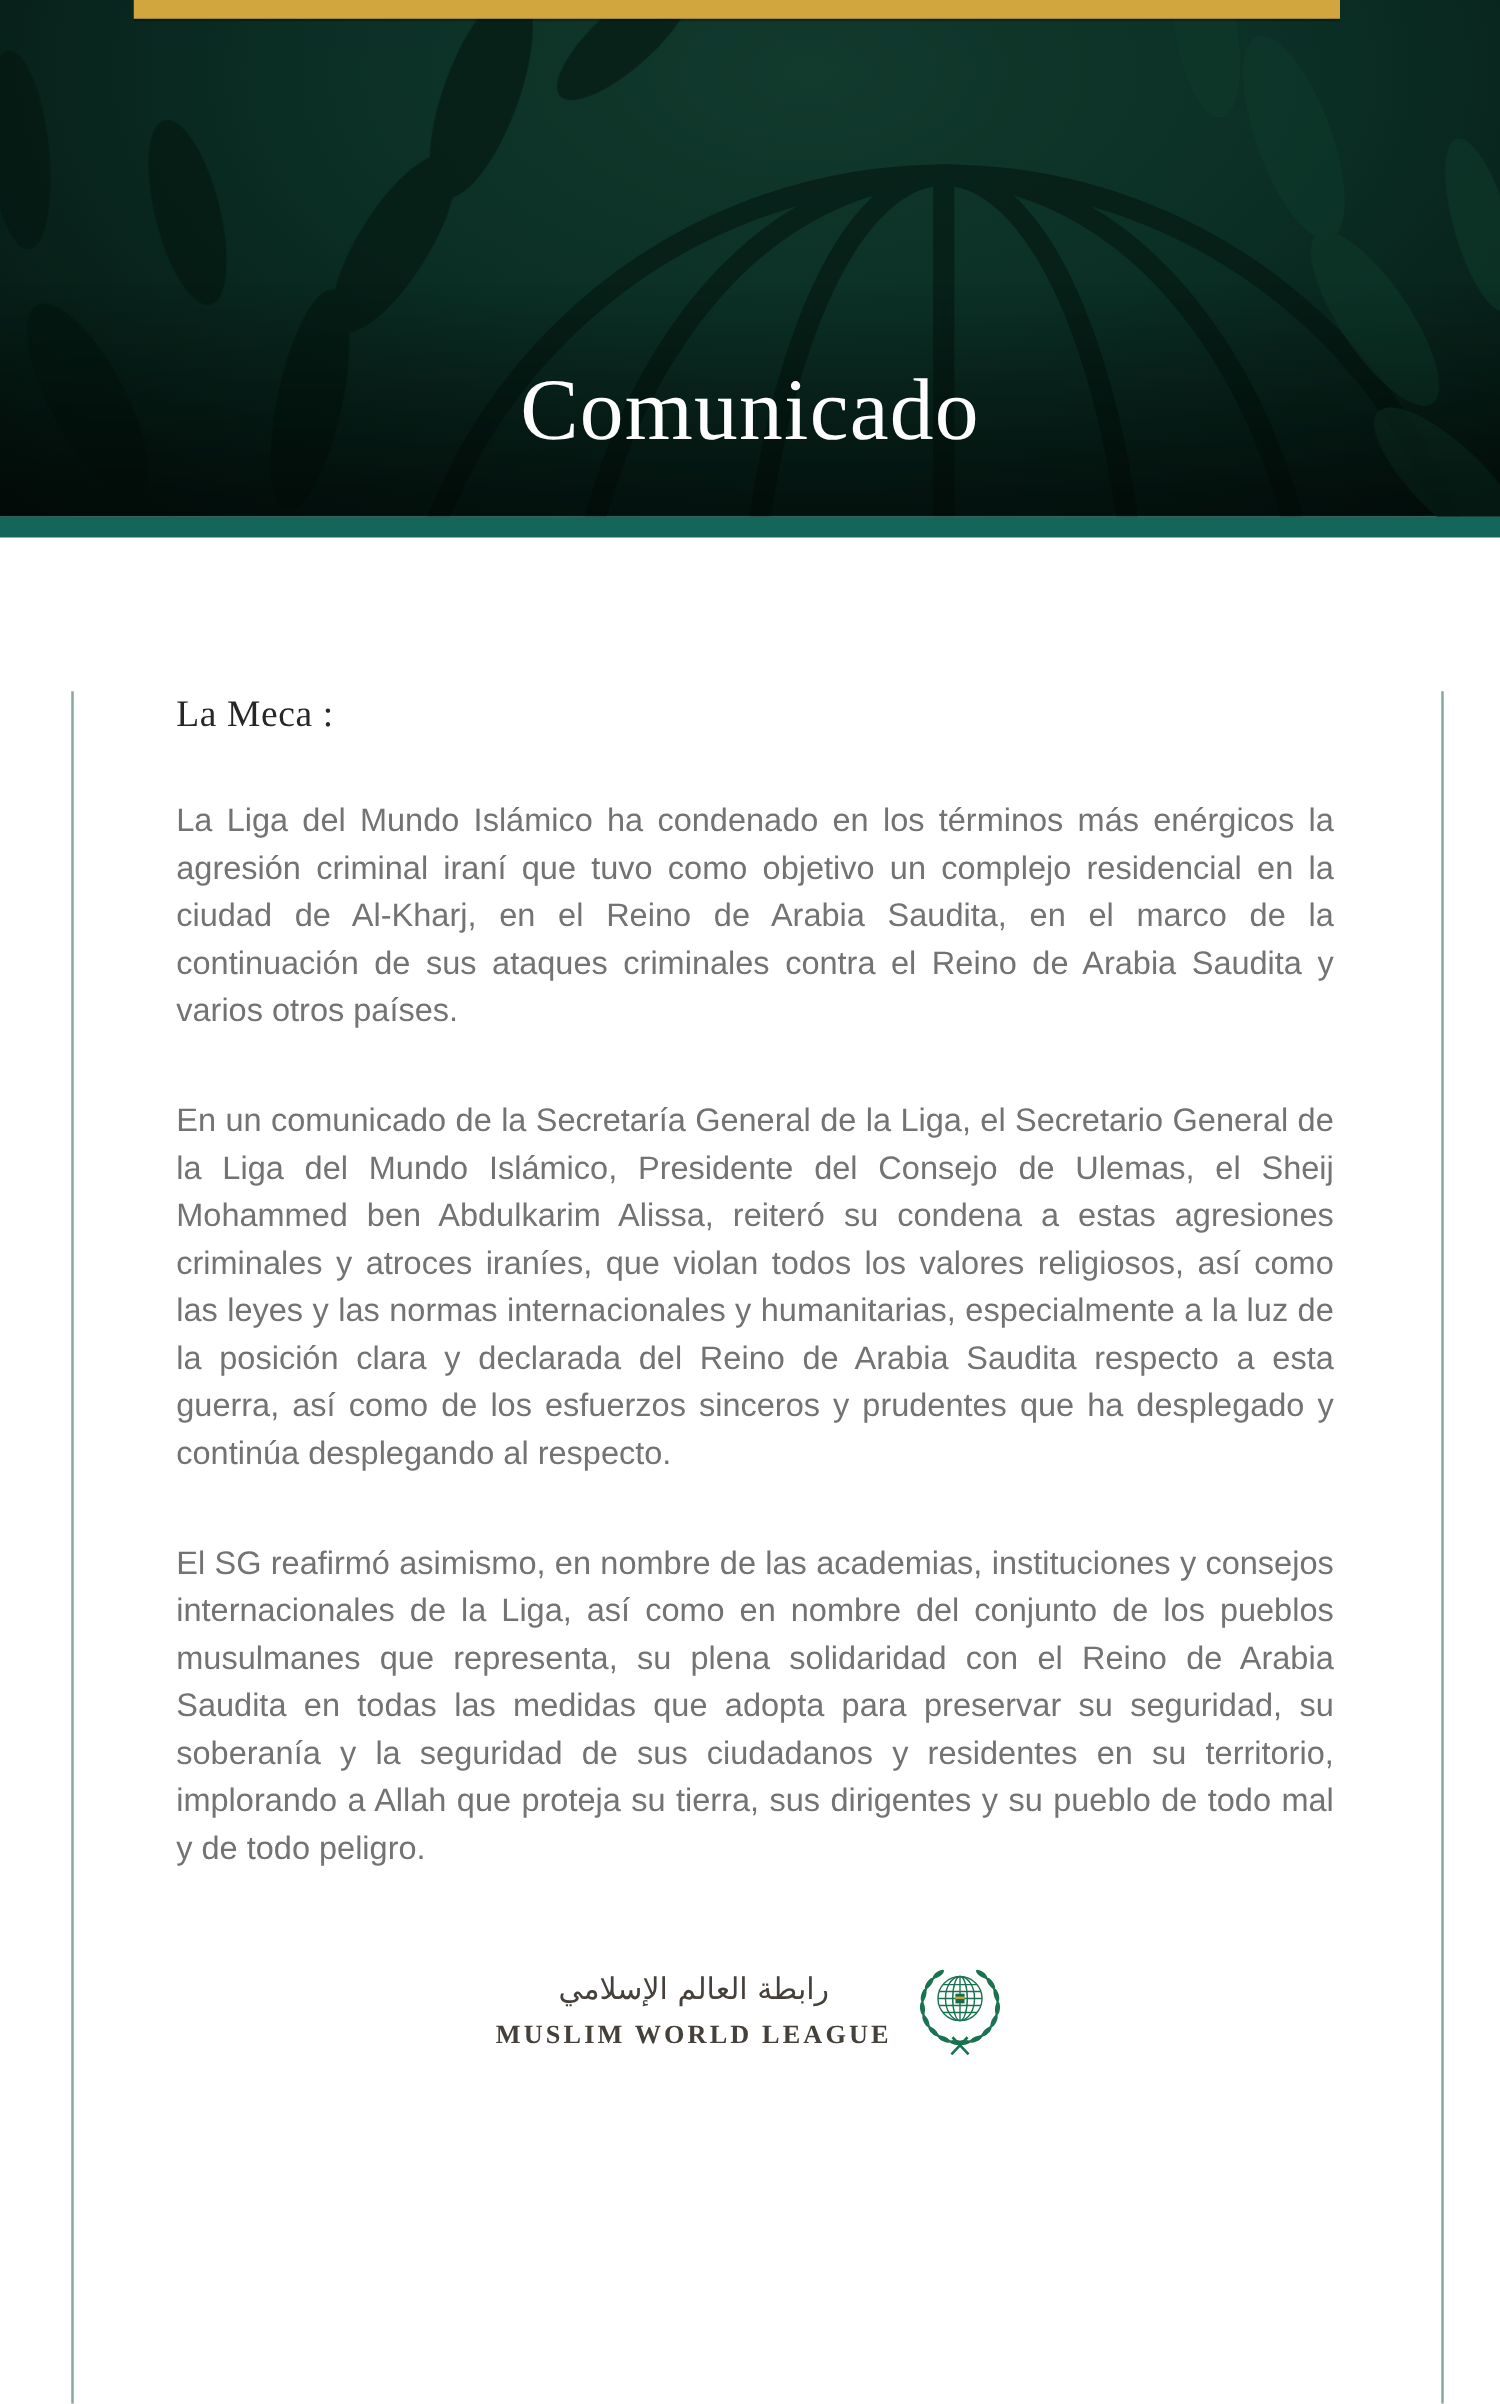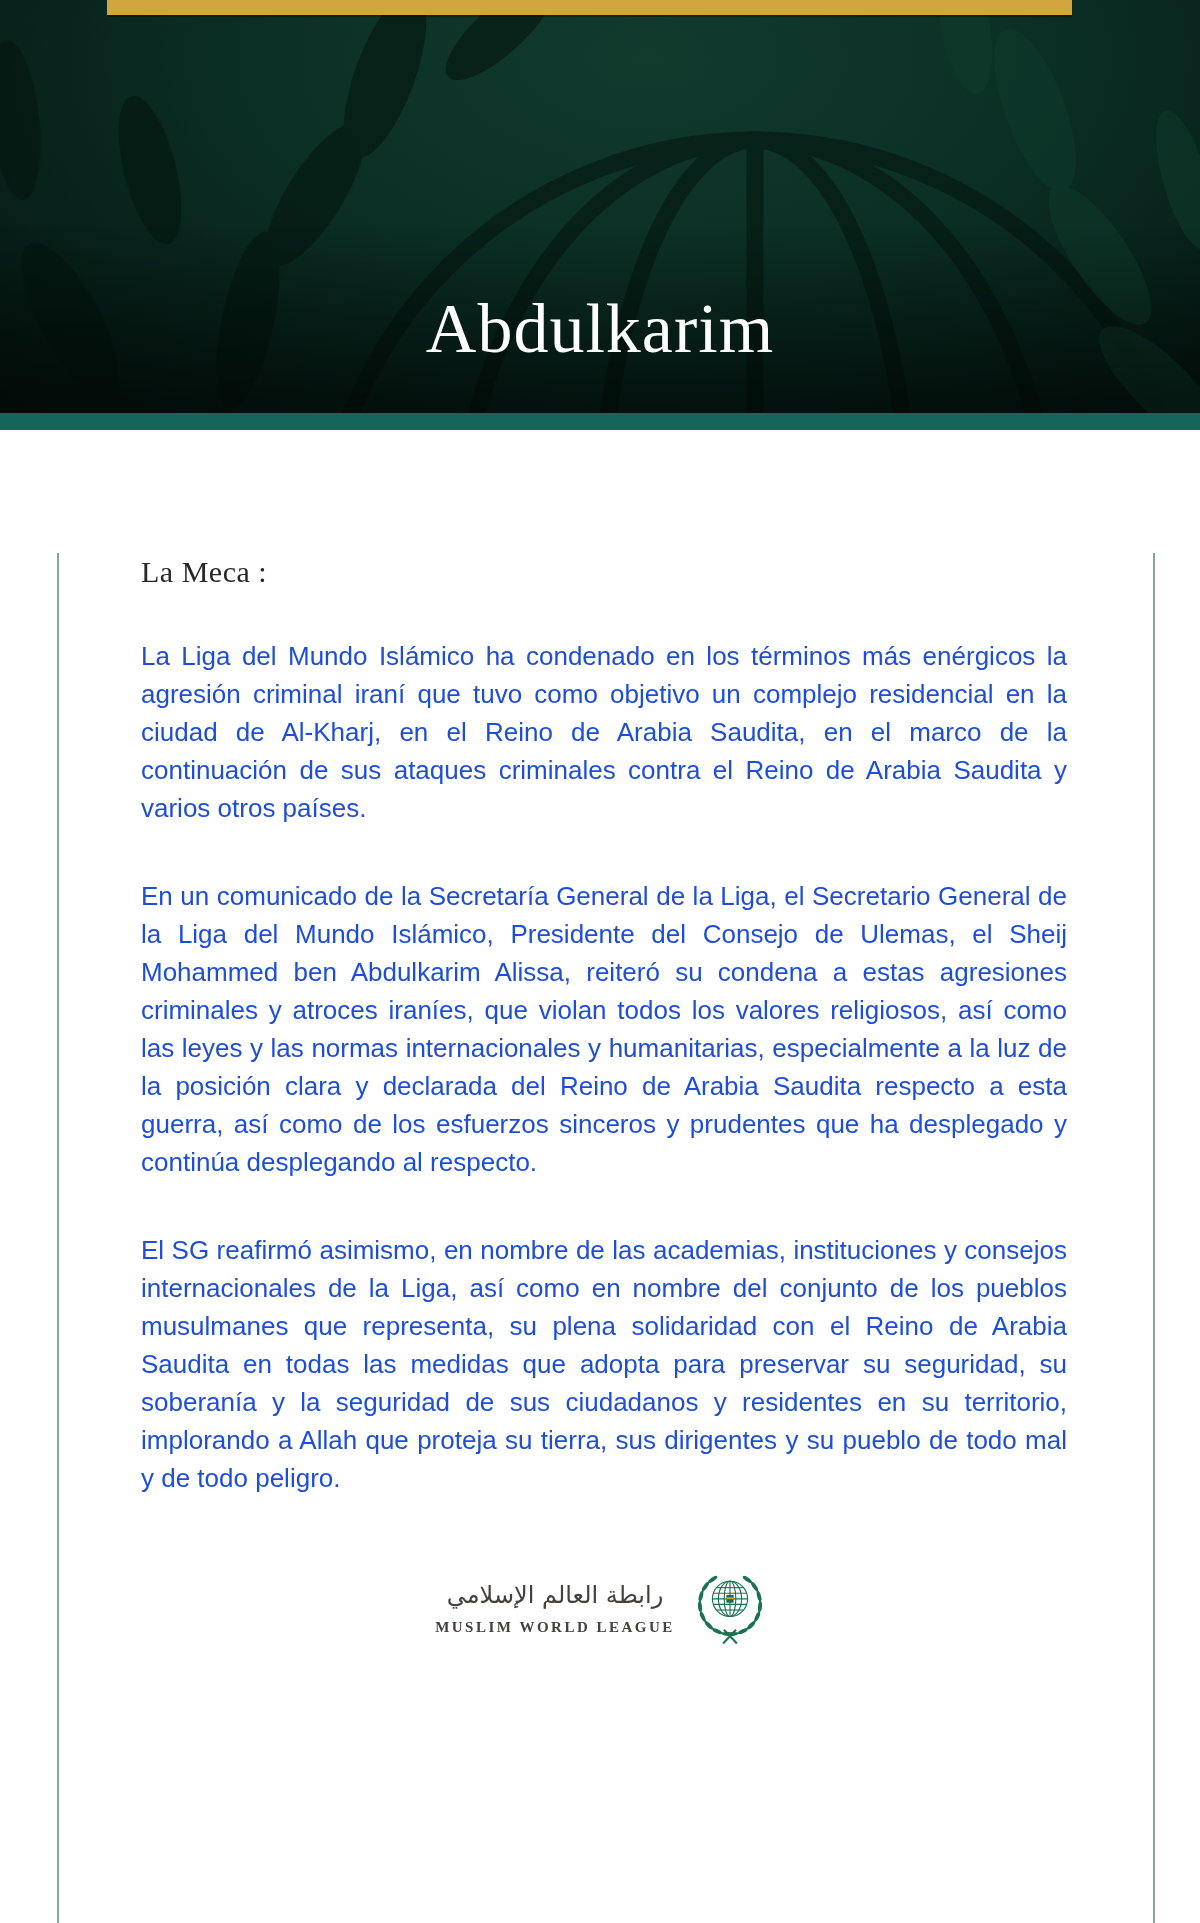--- a/index.html
+++ b/index.html
@@ -56,40 +56,40 @@
   }
   .dateline{
     margin:123px 0 46px 0;
     font-family:"Liberation Serif", serif;
     font-weight:400;font-size:30px;line-height:38px;
     color:#272727;letter-spacing:0.5px;
   }
   .card p{
     margin:0 0 50px 0;
     font-size:26px;line-height:38px;
-    color:#1d4ed8;
+    color:#737373;
     text-align:justify;
   }
 
   
   .logo{
     margin-top:64px;
     display:flex;align-items:center;justify-content:center;gap:12px;
   }
   .logo-text{display:flex;flex-direction:column;align-items:center;}
   .logo-arabic{
     font-family:"DejaVu Sans", sans-serif;
     font-size:24px;line-height:44px;
     color:#46403a;
     direction:rtl;
   }
   .logo-english{
     margin-top:2px;
     font-family:"Liberation Serif", serif;
-    font-weight:600;font-size:15px;
+    font-weight:600;font-size:21px;
     letter-spacing:2.5px;
     color:#46403a;white-space:nowrap;
   }
   .emblem{width:86px;height:86px;display:block;}
 </style>
 </head>
 <body>
 
 <div class="page">
 
@@ -117,21 +117,21 @@
 
       <g fill="#0e382b" opacity="0.65">
         <ellipse transform="translate(1035 110) rotate(-20)" rx="30" ry="86"></ellipse>
         <ellipse transform="translate(1100 255) rotate(-34)" rx="28" ry="82"></ellipse>
         <ellipse transform="translate(1160 385) rotate(-46)" rx="28" ry="80"></ellipse>
         <ellipse transform="translate(965 25) rotate(-10)" rx="25" ry="70"></ellipse>
         <ellipse transform="translate(1185 180) rotate(-16)" rx="22" ry="72"></ellipse>
       </g>
     </svg>
 
-    <h1 class="banner-title">Abdulkarim</h1>
+    <h1 class="banner-title">Comunicado</h1>
   </header>
 
   <div class="teal-band" style="background:#14665b;"></div>
 
   <main class="card">
 
     <h2 class="dateline">La Meca :</h2>
 
     <p>La Liga del Mundo Islámico ha condenado en los términos más enérgicos la agresión criminal iraní que tuvo como objetivo un complejo residencial en la ciudad de Al-Kharj, en el Reino de Arabia Saudita, en el marco de la continuación de sus ataques criminales contra el Reino de Arabia Saudita y varios otros países.</p>
     <p>En un comunicado de la Secretaría General de la Liga, el Secretario General de la Liga del Mundo Islámico, Presidente del Consejo de Ulemas, el Sheij Mohammed ben Abdulkarim Alissa, reiteró su condena a estas agresiones criminales y atroces iraníes, que violan todos los valores religiosos, así como las leyes y las normas internacionales y humanitarias, especialmente a la luz de la posición clara y declarada del Reino de Arabia Saudita respecto a esta guerra, así como de los esfuerzos sinceros y prudentes que ha desplegado y continúa desplegando al respecto.</p>

